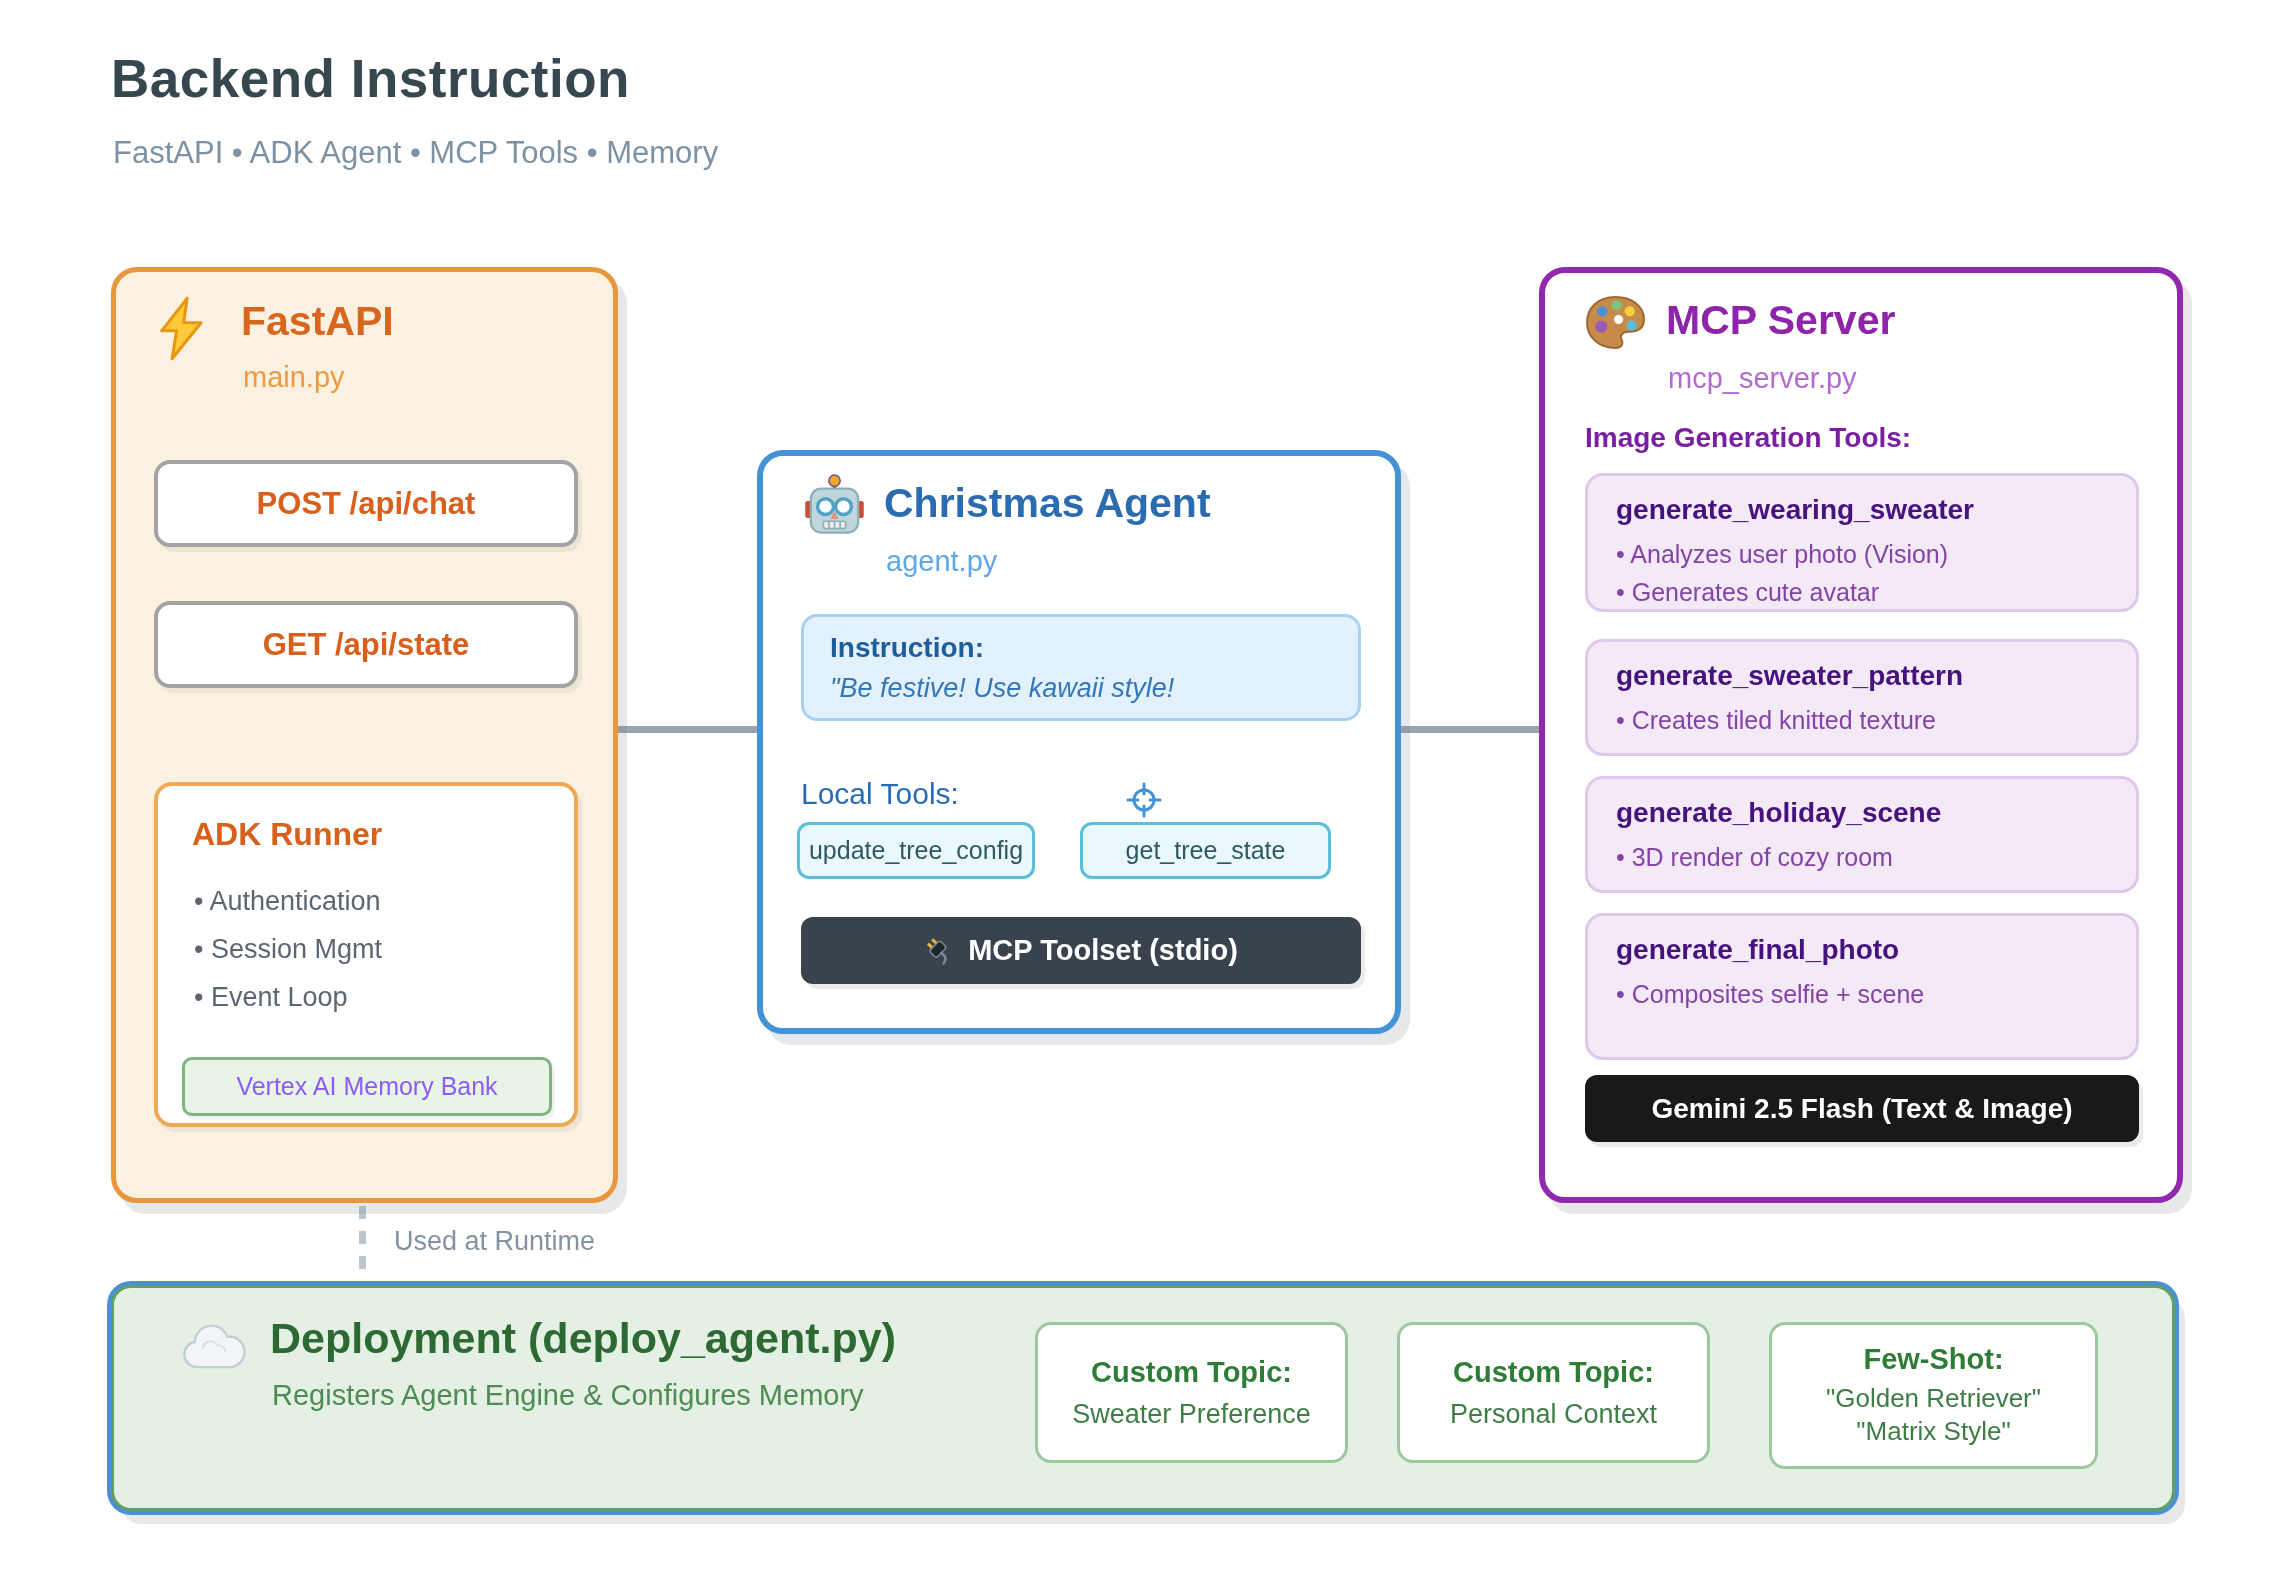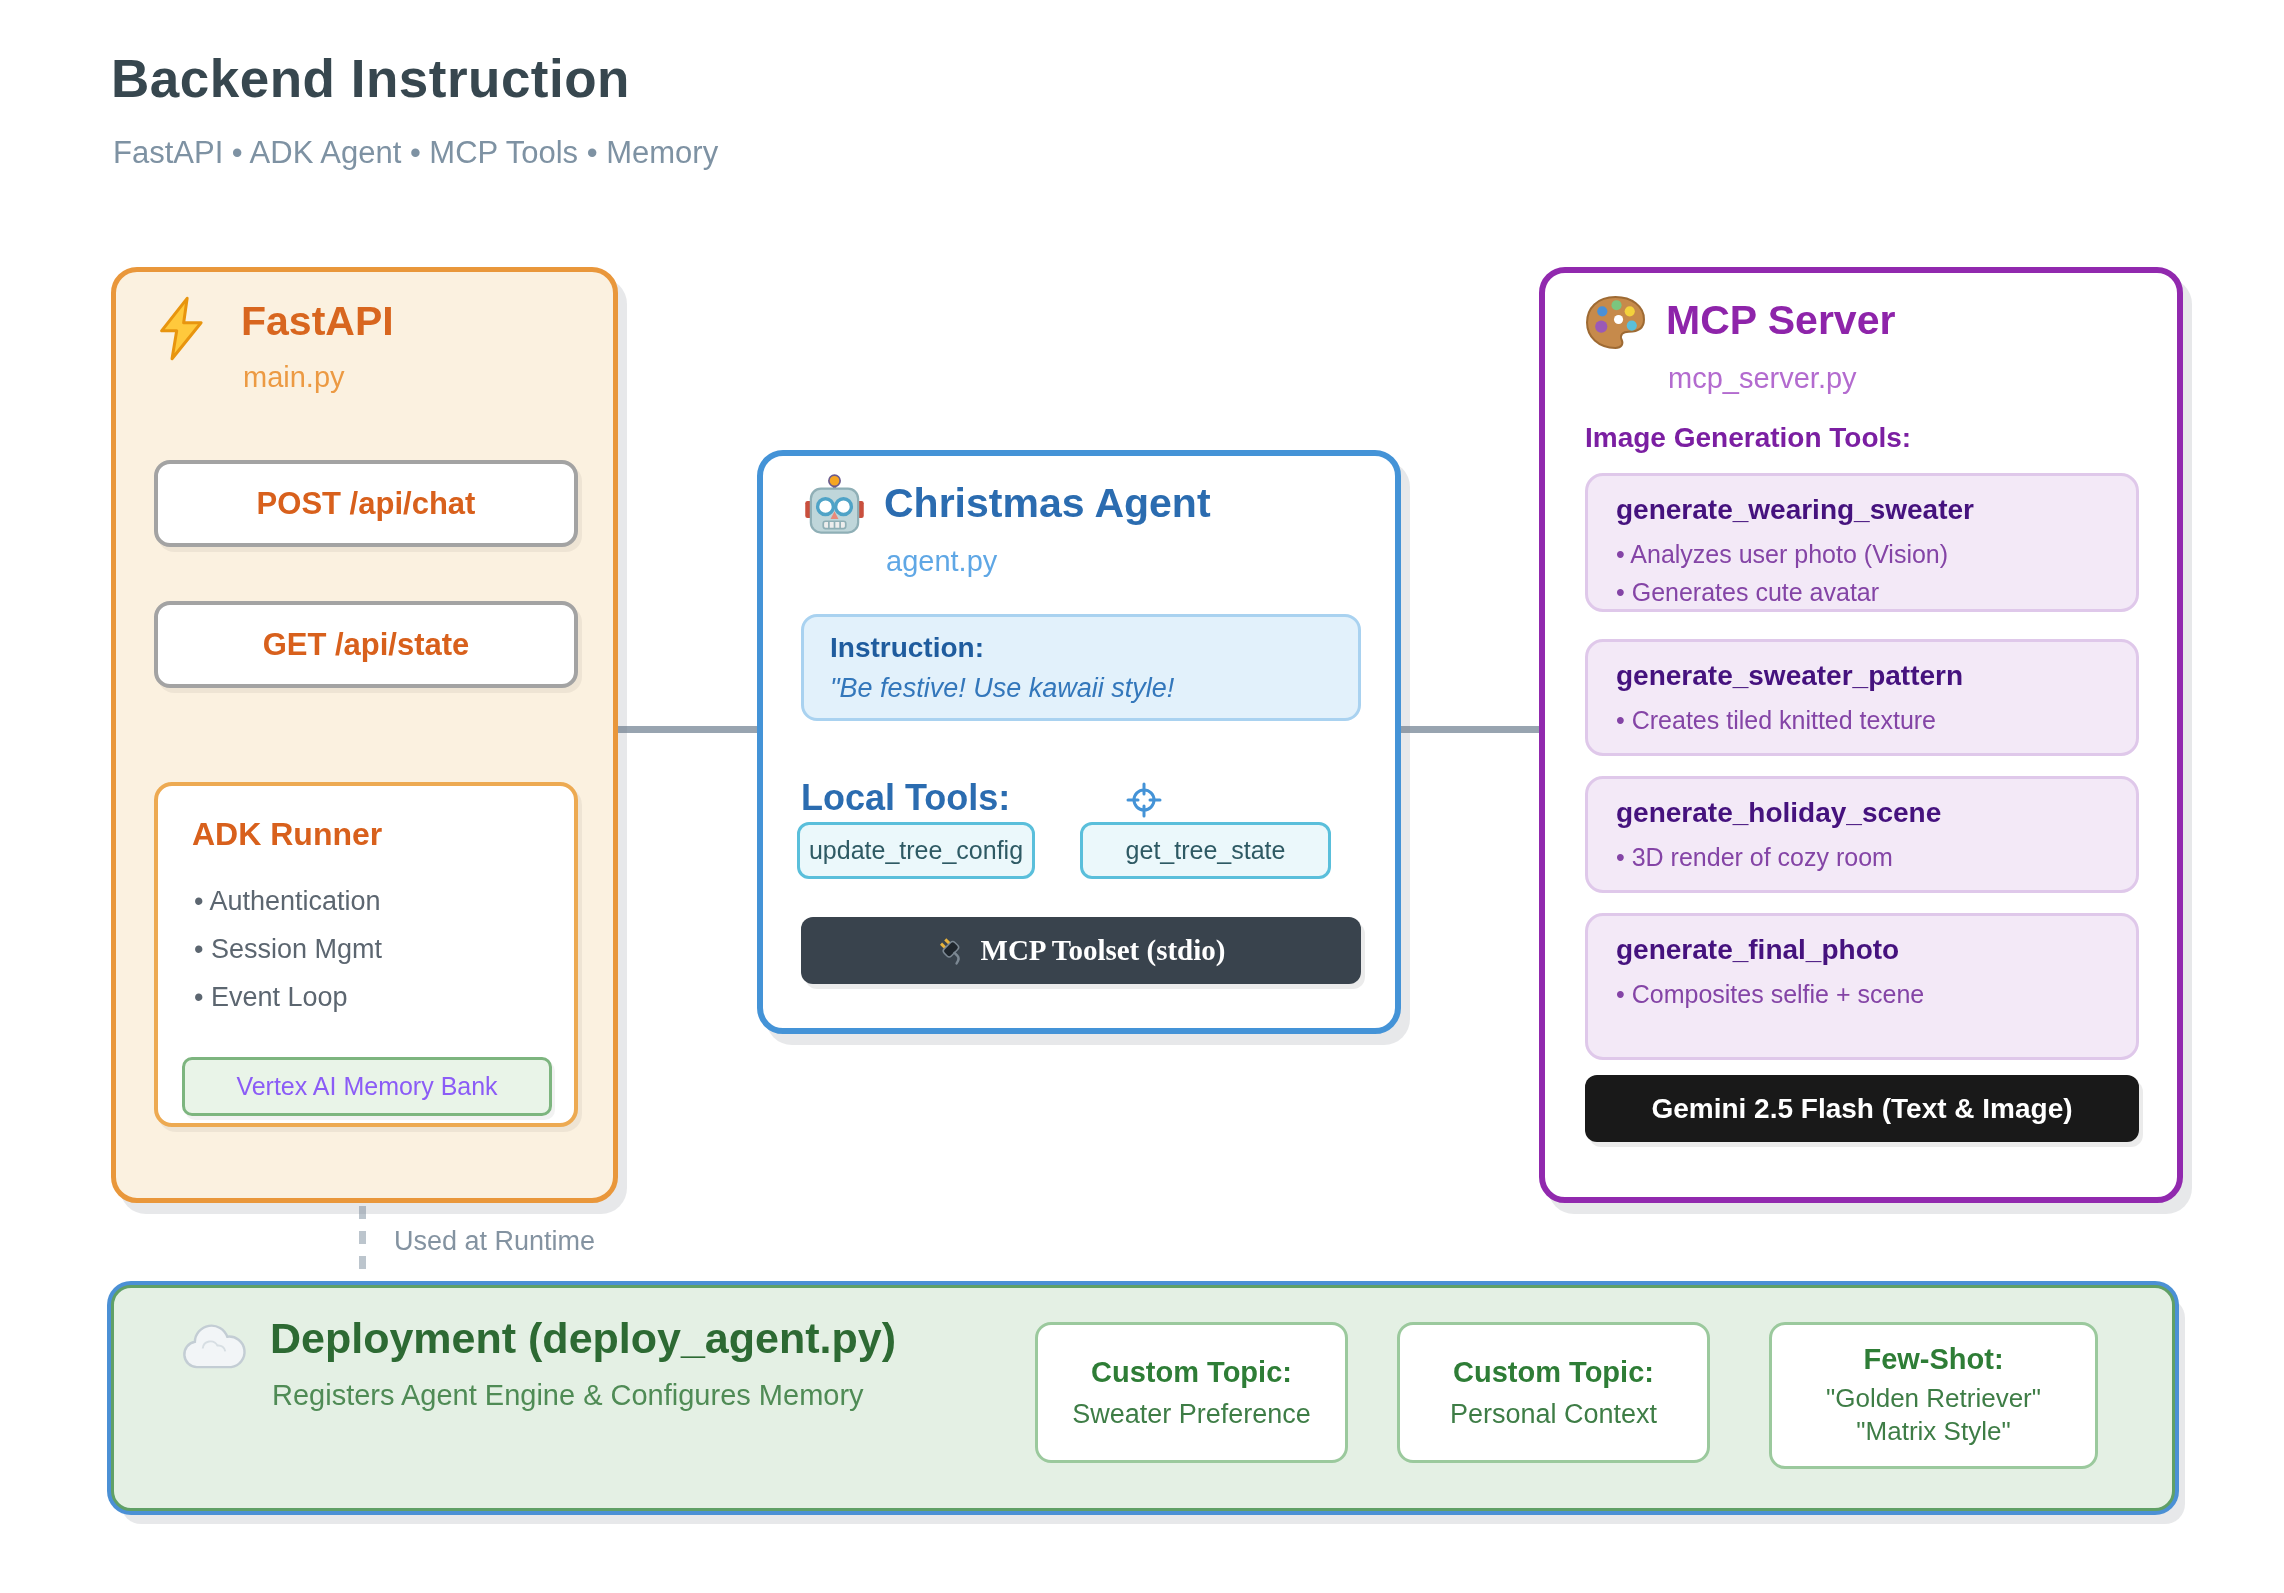--- a/index.html
+++ b/index.html
@@ -43,28 +43,28 @@
 
   
   .agent-box { left:757px; top:450px; width:644px; height:584px; background:#ffffff; border:6px solid #4493D7; }
   .agent-box .robot { left:40px; top:18px; width:63px; height:63px; }
   .agent-title { left:121px; top:24px; font-size:41px; font-weight:700; color:#2B6CB0; }
   .agent-file  { left:123px; top:89px; font-size:29px; color:#5FA7E5; }
   .instruction-box { left:38px; top:158px; width:560px; height:107px; background:#E2F1FB;
     border:3px solid #A9D2F0; border-radius:16px; }
   .instruction-label { left:26px; top:15px; font-size:28px; font-weight:700; color:#1F5C9E; }
   .instruction-text { left:26px; top:56px; font-size:27px; font-style:italic; color:#3377BB; }
-  .localtools-label { left:38px; top:321px; font-size:36px; font-weight:700; color:#2B6CB0; }
+  .localtools-label { left:38px; top:321px; font-size:30px; font-weight:400; color:#2B6CB0; }
   .target { left:362px; top:325px; width:38px; height:38px; }
   .tool-chip { top:366px; height:57px; background:#EBF8FB; border:3px solid #5ABFDB; border-radius:12px;
     display:flex; align-items:center; justify-content:center; font-size:25px; color:#2E5A64; }
   .tool-chip-1 { left:34px; width:238px; } .tool-chip-2 { left:317px; width:251px; }
   .toolset-bar { left:38px; top:461px; width:560px; height:67px; background:#39434D; border-radius:12px;
     display:flex; align-items:center; justify-content:center; gap:14px;
-    font-size:29px; font-weight:700; color:#ffffff; box-shadow:4px 5px 0 rgba(0,0,0,0.08);font-family:Liberation Serif, serif; }
+    font-size:29px; font-weight:700; color:#ffffff; box-shadow:4px 5px 0 rgba(0,0,0,0.08); }
 
   
   .mcp-box { left:1539px; top:267px; width:644px; height:936px; background:#ffffff; border:6px solid #9129AE; }
   .mcp-box .palette { left:40px; top:22px; width:61px; height:55px; }
   .mcp-title { left:121px; top:24px; font-size:41px; font-weight:700; color:#8E24AA; }
   .mcp-file  { left:123px; top:89px; font-size:29px; color:#B36BCF; }
   .mcp-label { left:40px; top:149px; font-size:28px; font-weight:700; color:#7B1FA2; }
   .mcp-card { left:40px; width:554px; background:#F3E9F7; border:3px solid #DFC8EA; border-radius:18px; }
   .mcp-card-1 { top:200px; height:139px; } .mcp-card-2 { top:366px; height:117px; }
   .mcp-card-3 { top:503px; height:117px; } .mcp-card-4 { top:640px; height:147px; }

